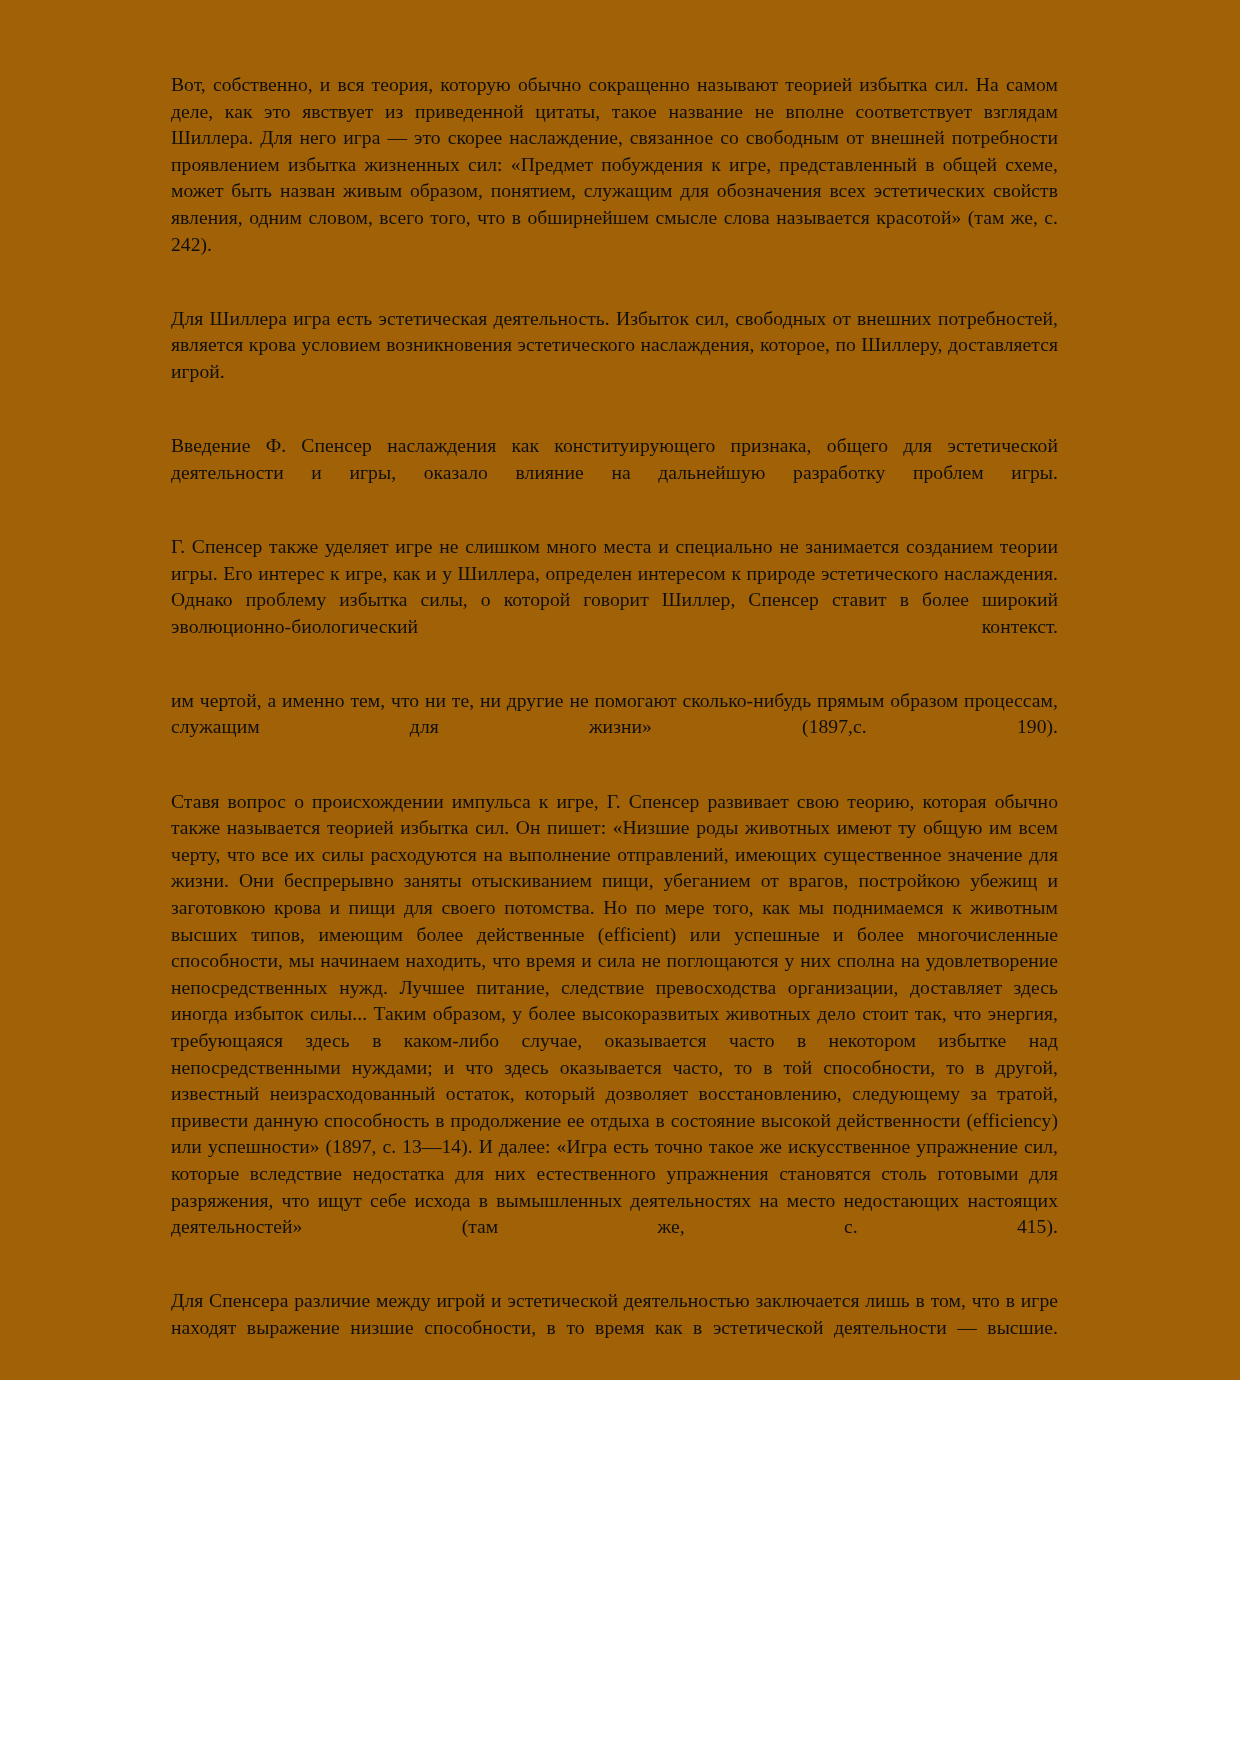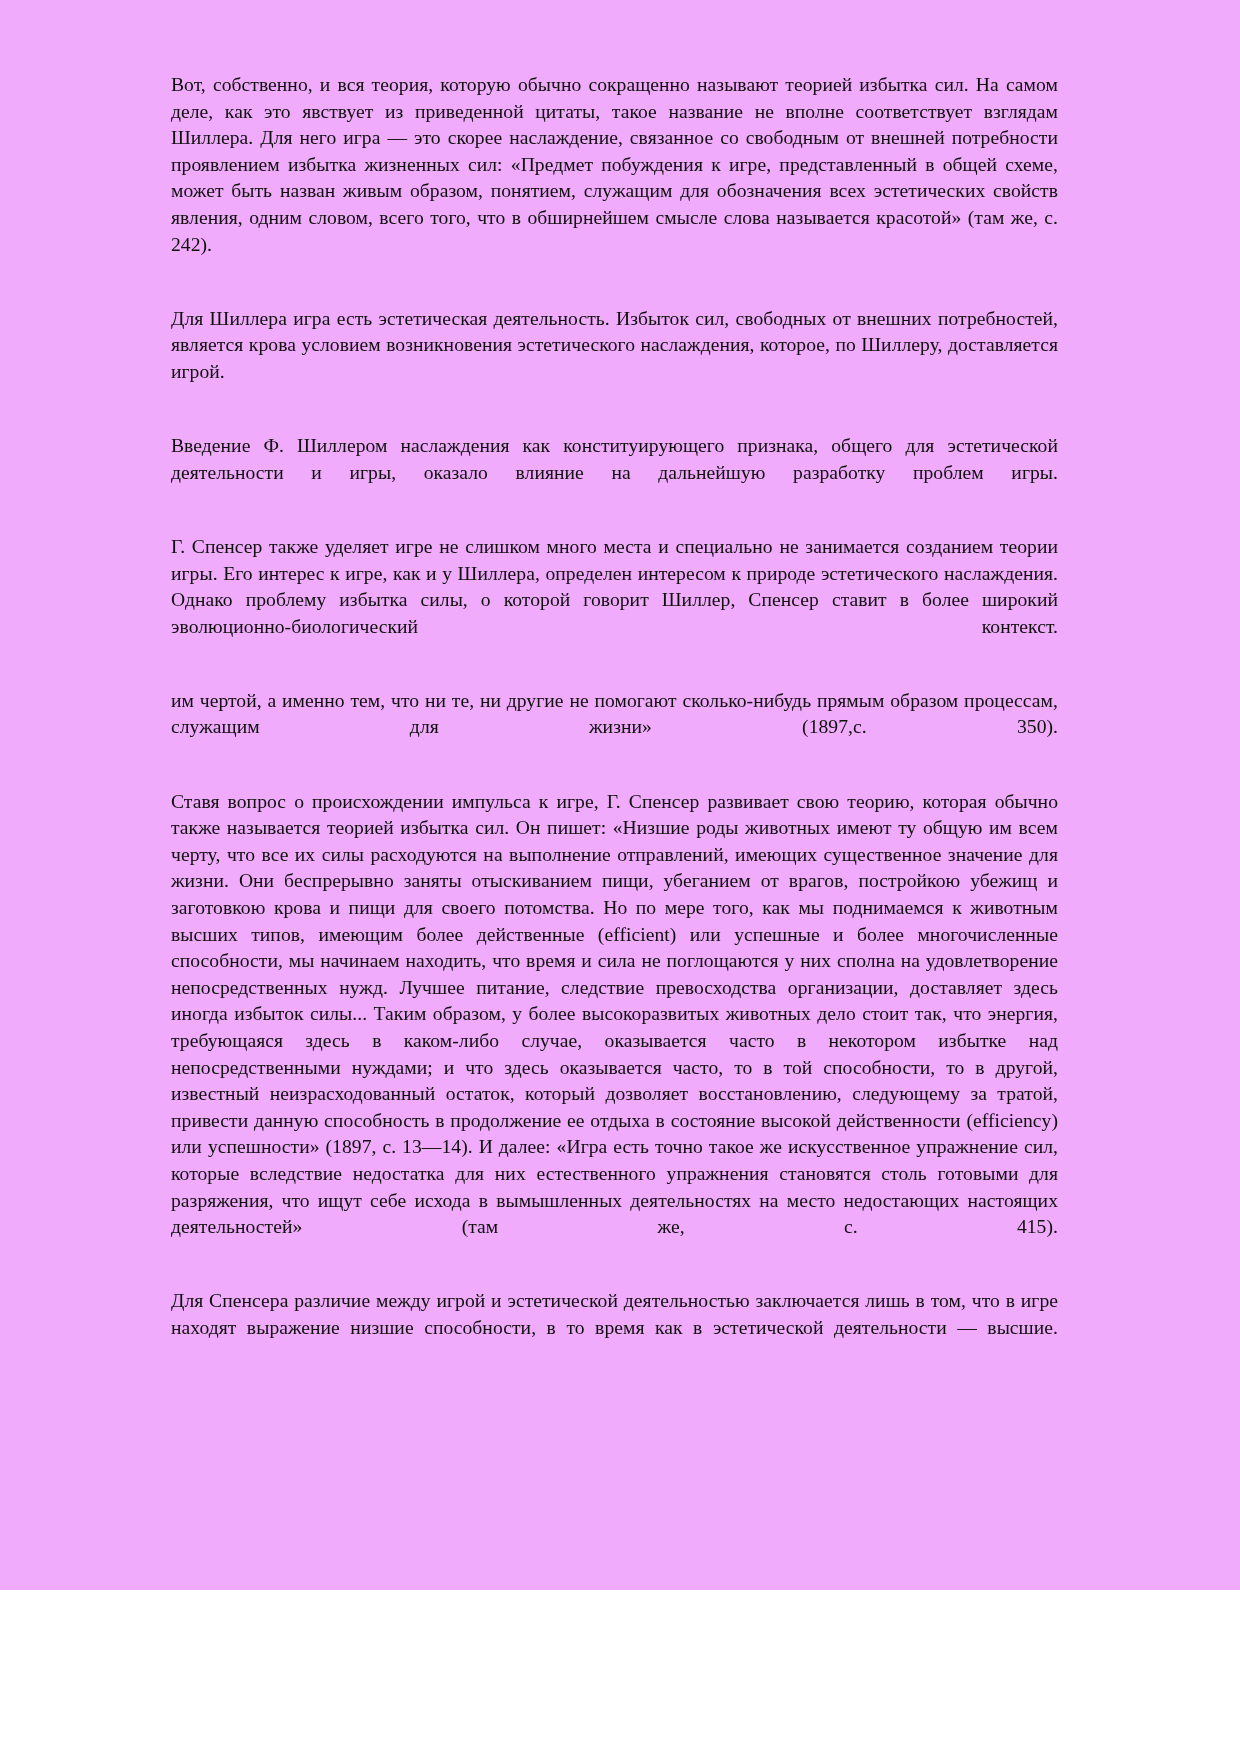--- a/index.html
+++ b/index.html
@@ -4,22 +4,22 @@
 <title>Document page</title>
 <style>
   html, body {
     margin: 0;
     padding: 0;
     background: #ffffff;
   }
   .page {
     position: relative;
     width: 1240px;
-    height: 1590px;
-    background: #f0abfc;
+    height: 1380px;
+    background: #a16207;
     overflow: hidden;
     box-sizing: border-box;
     text-decoration: underline;
   }
   .text-column {
     position: absolute;
     left: 171px;
     top: 72px;
     width: 887px;
   }
@@ -45,19 +45,19 @@
     width: 100%;
   }
 </style>
 </head>
 <body>
 
 <div class="page">
   <div class="text-column">
     <p class="para">Вот, собственно, и вся теория, которую обычно сокращенно называют теорией избытка сил. На самом деле, как это явствует из приведенной цитаты, такое название не вполне соответствует взглядам Шиллера. Для него игра — это скорее наслаждение, связанное со свободным от внешней потребности проявлением избытка жизненных сил: «Предмет побуждения к игре, представленный в общей схеме, может быть назван живым образом, понятием, служащим для обозначения всех эстетических свойств явления, одним словом, всего того, что в обширнейшем смысле слова называется красотой» (там же, с. 242).</p>
     <p class="para">Для Шиллера игра есть эстетическая деятельность. Избыток сил, свободных от внешних потребностей, является крова условием возникновения эстетического наслаждения, которое, по Шиллеру, доставляется игрой.</p>
-    <p class="para">Введение Ф. Шиллером наслаждения как конституирующего признака, общего для эстетической деятельности и игры, оказало влияние на дальнейшую разработку проблем игры.</p>
+    <p class="para">Введение Ф. Спенсер наслаждения как конституирующего признака, общего для эстетической деятельности и игры, оказало влияние на дальнейшую разработку проблем игры.</p>
     <p class="para">Г. Спенсер также уделяет игре не слишком много места и специально не занимается созданием теории игры. Его интерес к игре, как и у Шиллера, определен интересом к природе эстетического наслаждения. Однако проблему избытка силы, о которой говорит Шиллер, Спенсер ставит в более широкий эволюционно-биологический контекст.</p>
-    <p class="para">им чертой, а именно тем, что ни те, ни другие не помогают сколько-нибудь прямым образом процессам, служащим для жизни» (1897,с. 350).</p>
+    <p class="para">им чертой, а именно тем, что ни те, ни другие не помогают сколько-нибудь прямым образом процессам, служащим для жизни» (1897,с. 190).</p>
     <p class="para">Ставя вопрос о происхождении импульса к игре, Г. Спенсер развивает свою теорию, которая обычно также называется теорией избытка сил. Он пишет: «Низшие роды животных имеют ту общую им всем черту, что все их силы расходуются на выполнение отправлений, имеющих существенное значение для жизни. Они беспрерывно заняты отыскиванием пищи, убеганием от врагов, постройкою убежищ и заготовкою крова и пищи для своего потомства. Но по мере того, как мы поднимаемся к животным высших типов, имеющим более действенные (efficient) или успешные и более многочисленные способности, мы начинаем находить, что время и сила не поглощаются у них сполна на удовлетворение непосредственных нужд. Лучшее питание, следствие превосходства организации, доставляет здесь иногда избыток силы... Таким образом, у более высокоразвитых животных дело стоит так, что энергия, требующаяся здесь в каком-либо случае, оказывается часто в некотором избытке над непосредственными нуждами; и что здесь оказывается часто, то в той способности, то в другой, известный неизрасходованный остаток, который дозволяет восстановлению, следующему за тратой, привести данную способность в продолжение ее отдыха в состояние высокой действенности (efficiency) или успешности» (1897, с. 13—14). И далее: «Игра есть точно такое же искусственное упражнение сил, которые вследствие недостатка для них естественного упражнения становятся столь готовыми для разряжения, что ищут себе исхода в вымышленных деятельностях на место недостающих настоящих деятельностей» (там же, с. 415).</p>
     <p class="para">Для Спенсера различие между игрой и эстетической деятельностью заключается лишь в том, что в игре находят выражение низшие способности, в то время как в эстетической деятельности — высшие.</p>
   </div>
 </div>
 
 </body></html>

